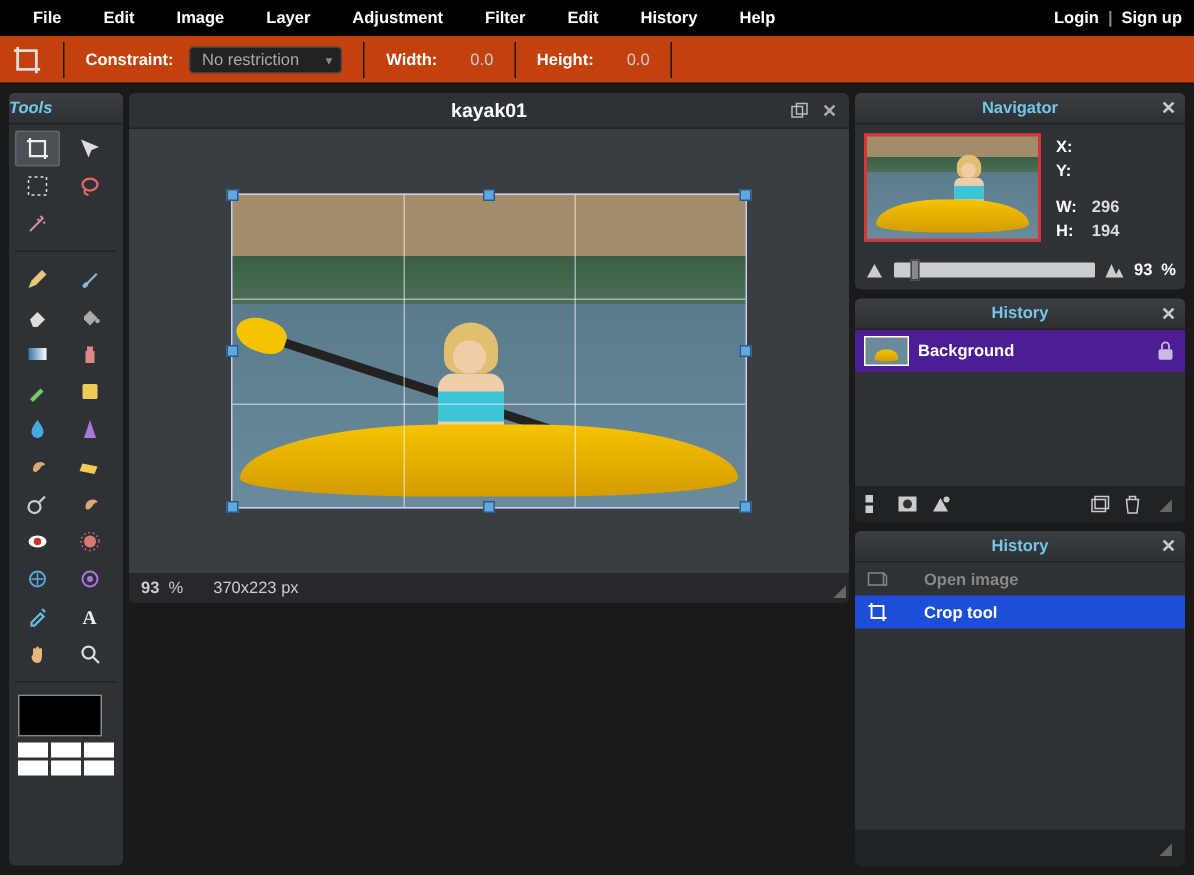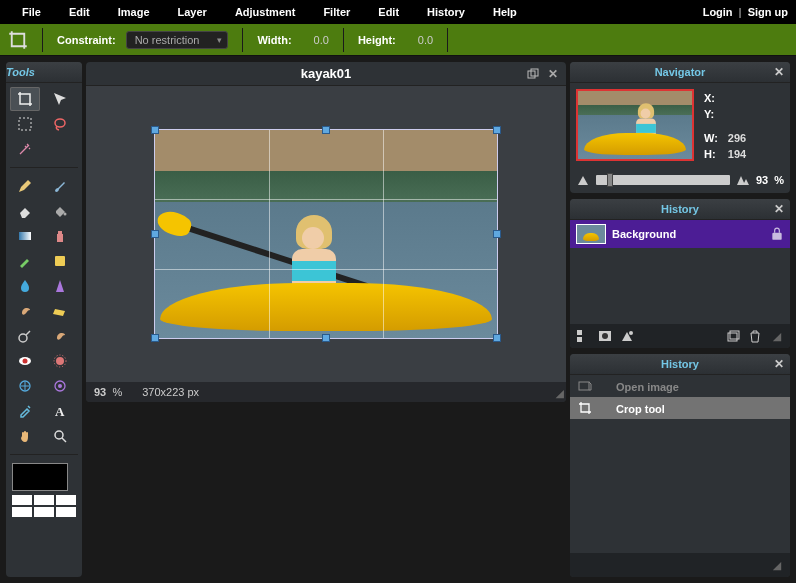--- a/index.html
+++ b/index.html
@@ -3,21 +3,21 @@
 <meta charset="utf-8">
 <style>
 * { margin: 0; padding: 0; box-sizing: border-box; }
 body { font-family: "Lucida Grande", Arial, sans-serif; font-size: 11px; background: #1a1a1a; color: #ddd; width: 796px; height: 583px; overflow: hidden; }
 .menubar { background: #000; height: 24px; display: flex; align-items: center; padding: 0 8px; justify-content: space-between; }
 .menubar-left { display: flex; gap: 0; }
 .menu-item { color: #fff; padding: 4px 14px; cursor: pointer; font-weight: bold; font-size: 11px; }
 .menubar-right { display: flex; gap: 6px; align-items: center; color: #fff; font-weight: bold; }
 .menubar-right span { cursor: pointer; }
 .divider { color: #888; }
-.optionbar { background: #4d7c0f; height: 32px; display: flex; align-items: center; padding: 0 8px; gap: 10px; border-bottom: 1px solid #111; }
+.optionbar { background: #c2410c; height: 32px; display: flex; align-items: center; padding: 0 8px; gap: 10px; border-bottom: 1px solid #111; }
 .opt-icon { width: 20px; height: 20px; display: inline-flex; align-items: center; justify-content: center; }
 .opt-sep { width: 1px; height: 24px; background: #1a1a1a; margin: 0 4px; }
 .opt-label { color: #fff; font-weight: bold; font-size: 11px; }
 .opt-select { background: #222; border: 1px solid #444; color: #aaa; padding: 2px 28px 2px 8px; border-radius: 3px; position: relative; font-size: 11px; cursor: pointer; display: inline-flex; align-items: center; height: 18px;}
 .opt-select::after { content: "▾"; position: absolute; right: 6px; color: #888; font-size: 9px; }
 .opt-value { color: #ccc; font-size: 11px; margin-left: 12px; }
 .workspace { display: flex; height: calc(583px - 24px - 32px); }
 .tools-panel { width: 76px; background: #2e3236; margin: 6px 2px 6px 6px; border-radius: 4px; display: flex; flex-direction: column; }
 .panel-header { background: linear-gradient(#3b3f43,#2c3034); text-align: left; padding: 4px 0; color: #74c7e6; font-weight: bold; font-size: 11px; border-bottom: 1px solid #222; border-radius: 4px 4px 0 0; font-style: italic; }
 .tools-grid { display: grid; grid-template-columns: 1fr 1fr; gap: 1px; padding: 4px; }
@@ -70,21 +70,21 @@
 .layer-row { display: flex; align-items: center; gap: 6px; padding: 4px 6px; background: #4c1d95; color: #fff; font-weight: bold; cursor: pointer; }
 .layer-thumb { width: 30px; height: 20px; background: #6b8a9c; border: 1px solid #fff; position:relative; overflow:hidden;}
 .layer-thumb .kayak{height:8px;bottom:2px;}
 .lock { margin-left: auto; opacity: .7; }
 .layer-footer, .hist-footer { display: flex; align-items: center; padding: 4px 6px; gap: 8px; background: #202326; border-radius: 0 0 4px 4px; height: 24px; justify-content: space-between;}
 .footer-left, .footer-right { display: flex; gap: 8px; align-items: center;}
 .icon-sm { width:14px; height:14px; cursor:pointer; display:inline-flex; align-items:center; justify-content:center;}
 .icon-sm svg{width:14px;height:14px;}
 .history-body { flex:1; min-height: 100px; }
 .hist-row { display: flex; align-items: flex-end; gap: 24px; padding: 4px 8px; color: #888; font-weight: bold; cursor: pointer; }
-.hist-row.active { background: #737373; color: #fff; }
+.hist-row.active { background: #1d4ed8; color: #fff; }
 .hist-row svg { width: 14px; height: 14px; }
 </style>
 </head>
 <body>
 
 <div class="menubar">
   <div class="menubar-left">
     <div class="menu-item">File</div>
     <div class="menu-item">Edit</div>
     <div class="menu-item">Image</div>

